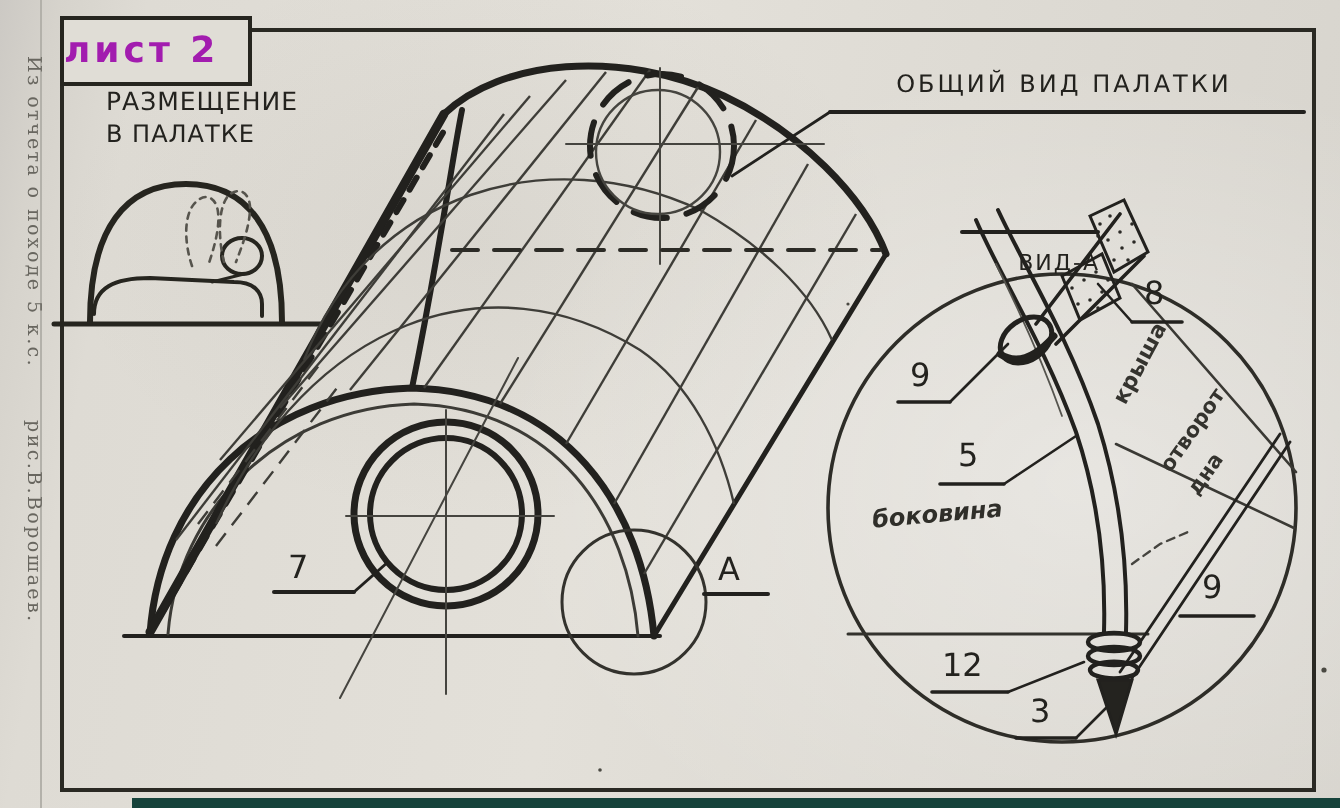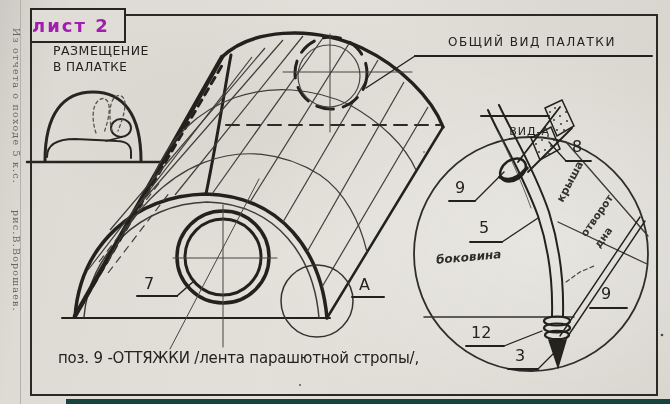--- a/index.html
+++ b/index.html
@@ -189,14 +189,13 @@
   <div class="txt b lbl" style="left:572px;top:139px;font-size:16px;">8</div>
   <div class="txt b lbl" style="left:601px;top:286px;font-size:16px;">9</div>
   <div class="txt b lbl" style="left:471px;top:325px;font-size:16px;">12</div>
   <div class="txt b lbl" style="left:515px;top:348px;font-size:16px;">3</div>
 
   <div class="txt lbl rot" style="left:548px;top:176px;font-size:11px;font-weight:600;color:#34332e;transform:rotate(-62deg);">крыша</div>
   <div class="txt lbl rot" style="left:573px;top:210px;font-size:10.5px;font-weight:600;color:#34332e;transform:rotate(-55deg);text-align:center;">отворот</div>
   <div class="txt lbl rot" style="left:592px;top:232px;font-size:10.5px;font-weight:600;color:#34332e;transform:rotate(-55deg);">дна</div>
   <div class="txt lbl" style="left:436px;top:251px;font-size:12px;font-style:italic;font-weight:600;color:#2f2e29;transform:rotate(-5deg);">боковина</div>
 
-  <div class="txt b lbl" style="left:58px;top:351px;font-size:15px;letter-spacing:-.2px;">поз. 9 -ОТТЯЖКИ /лента парашютной стропы/,</div>
 </div>
 
 </body></html>

